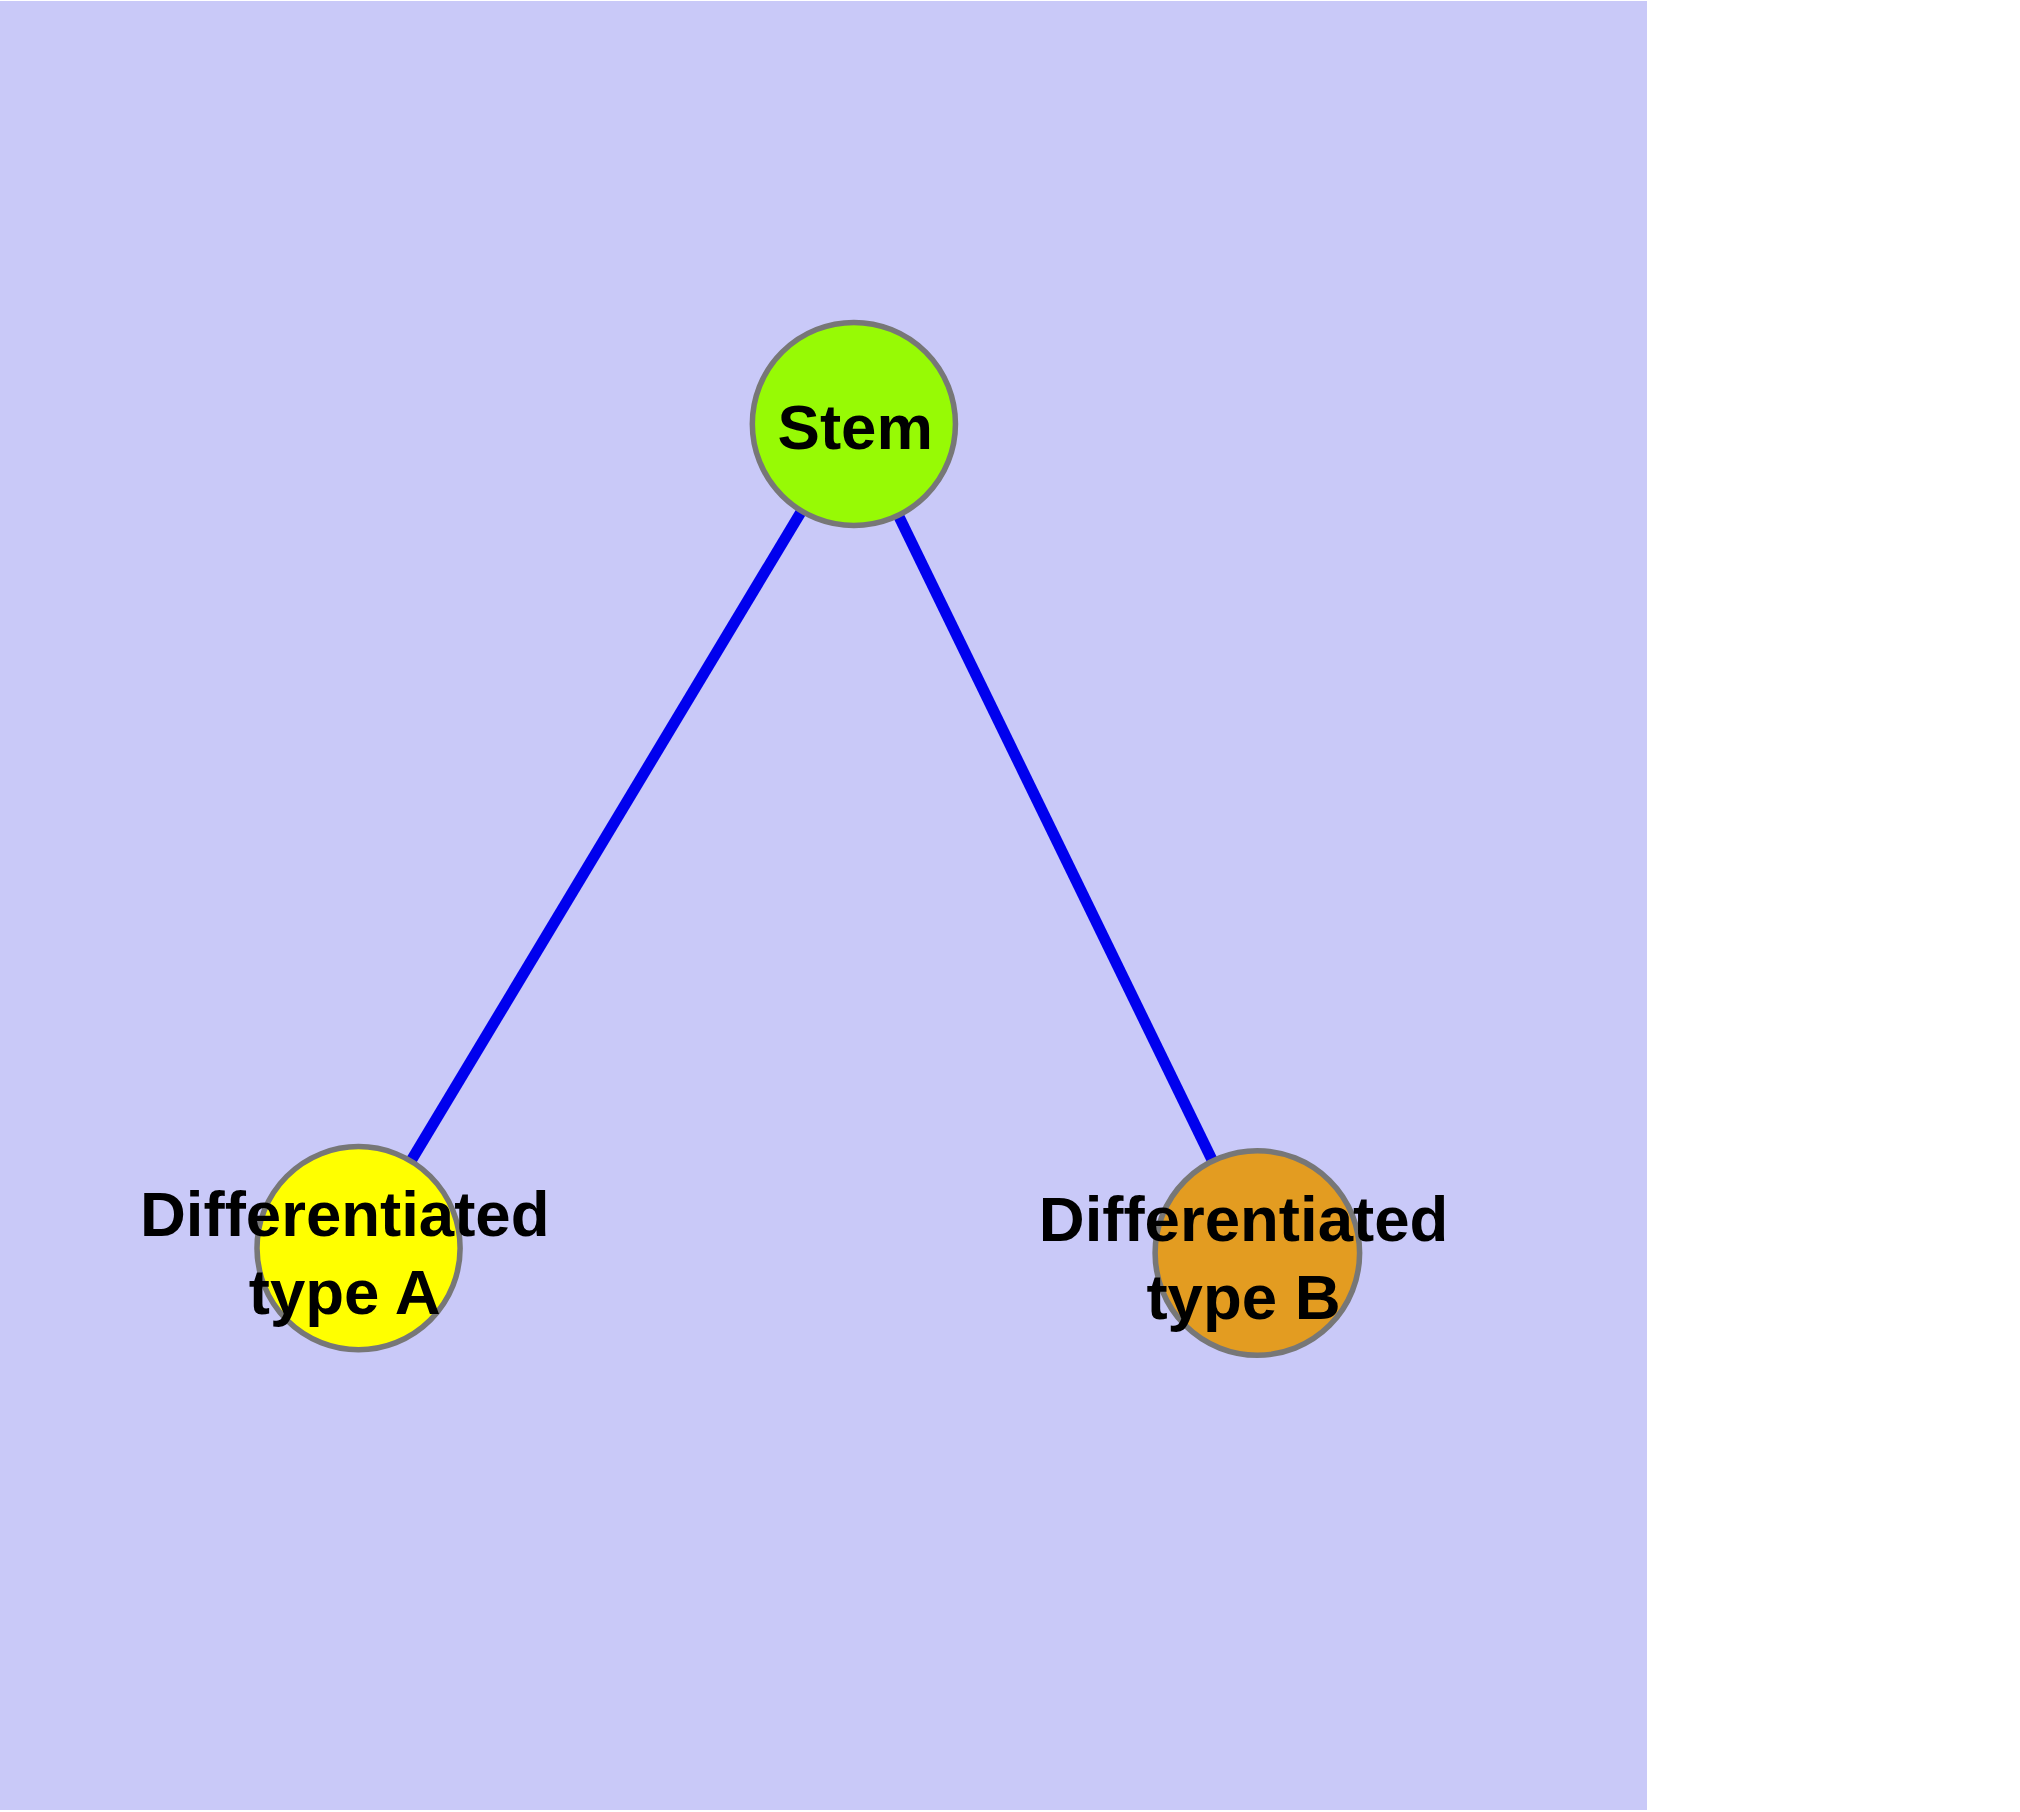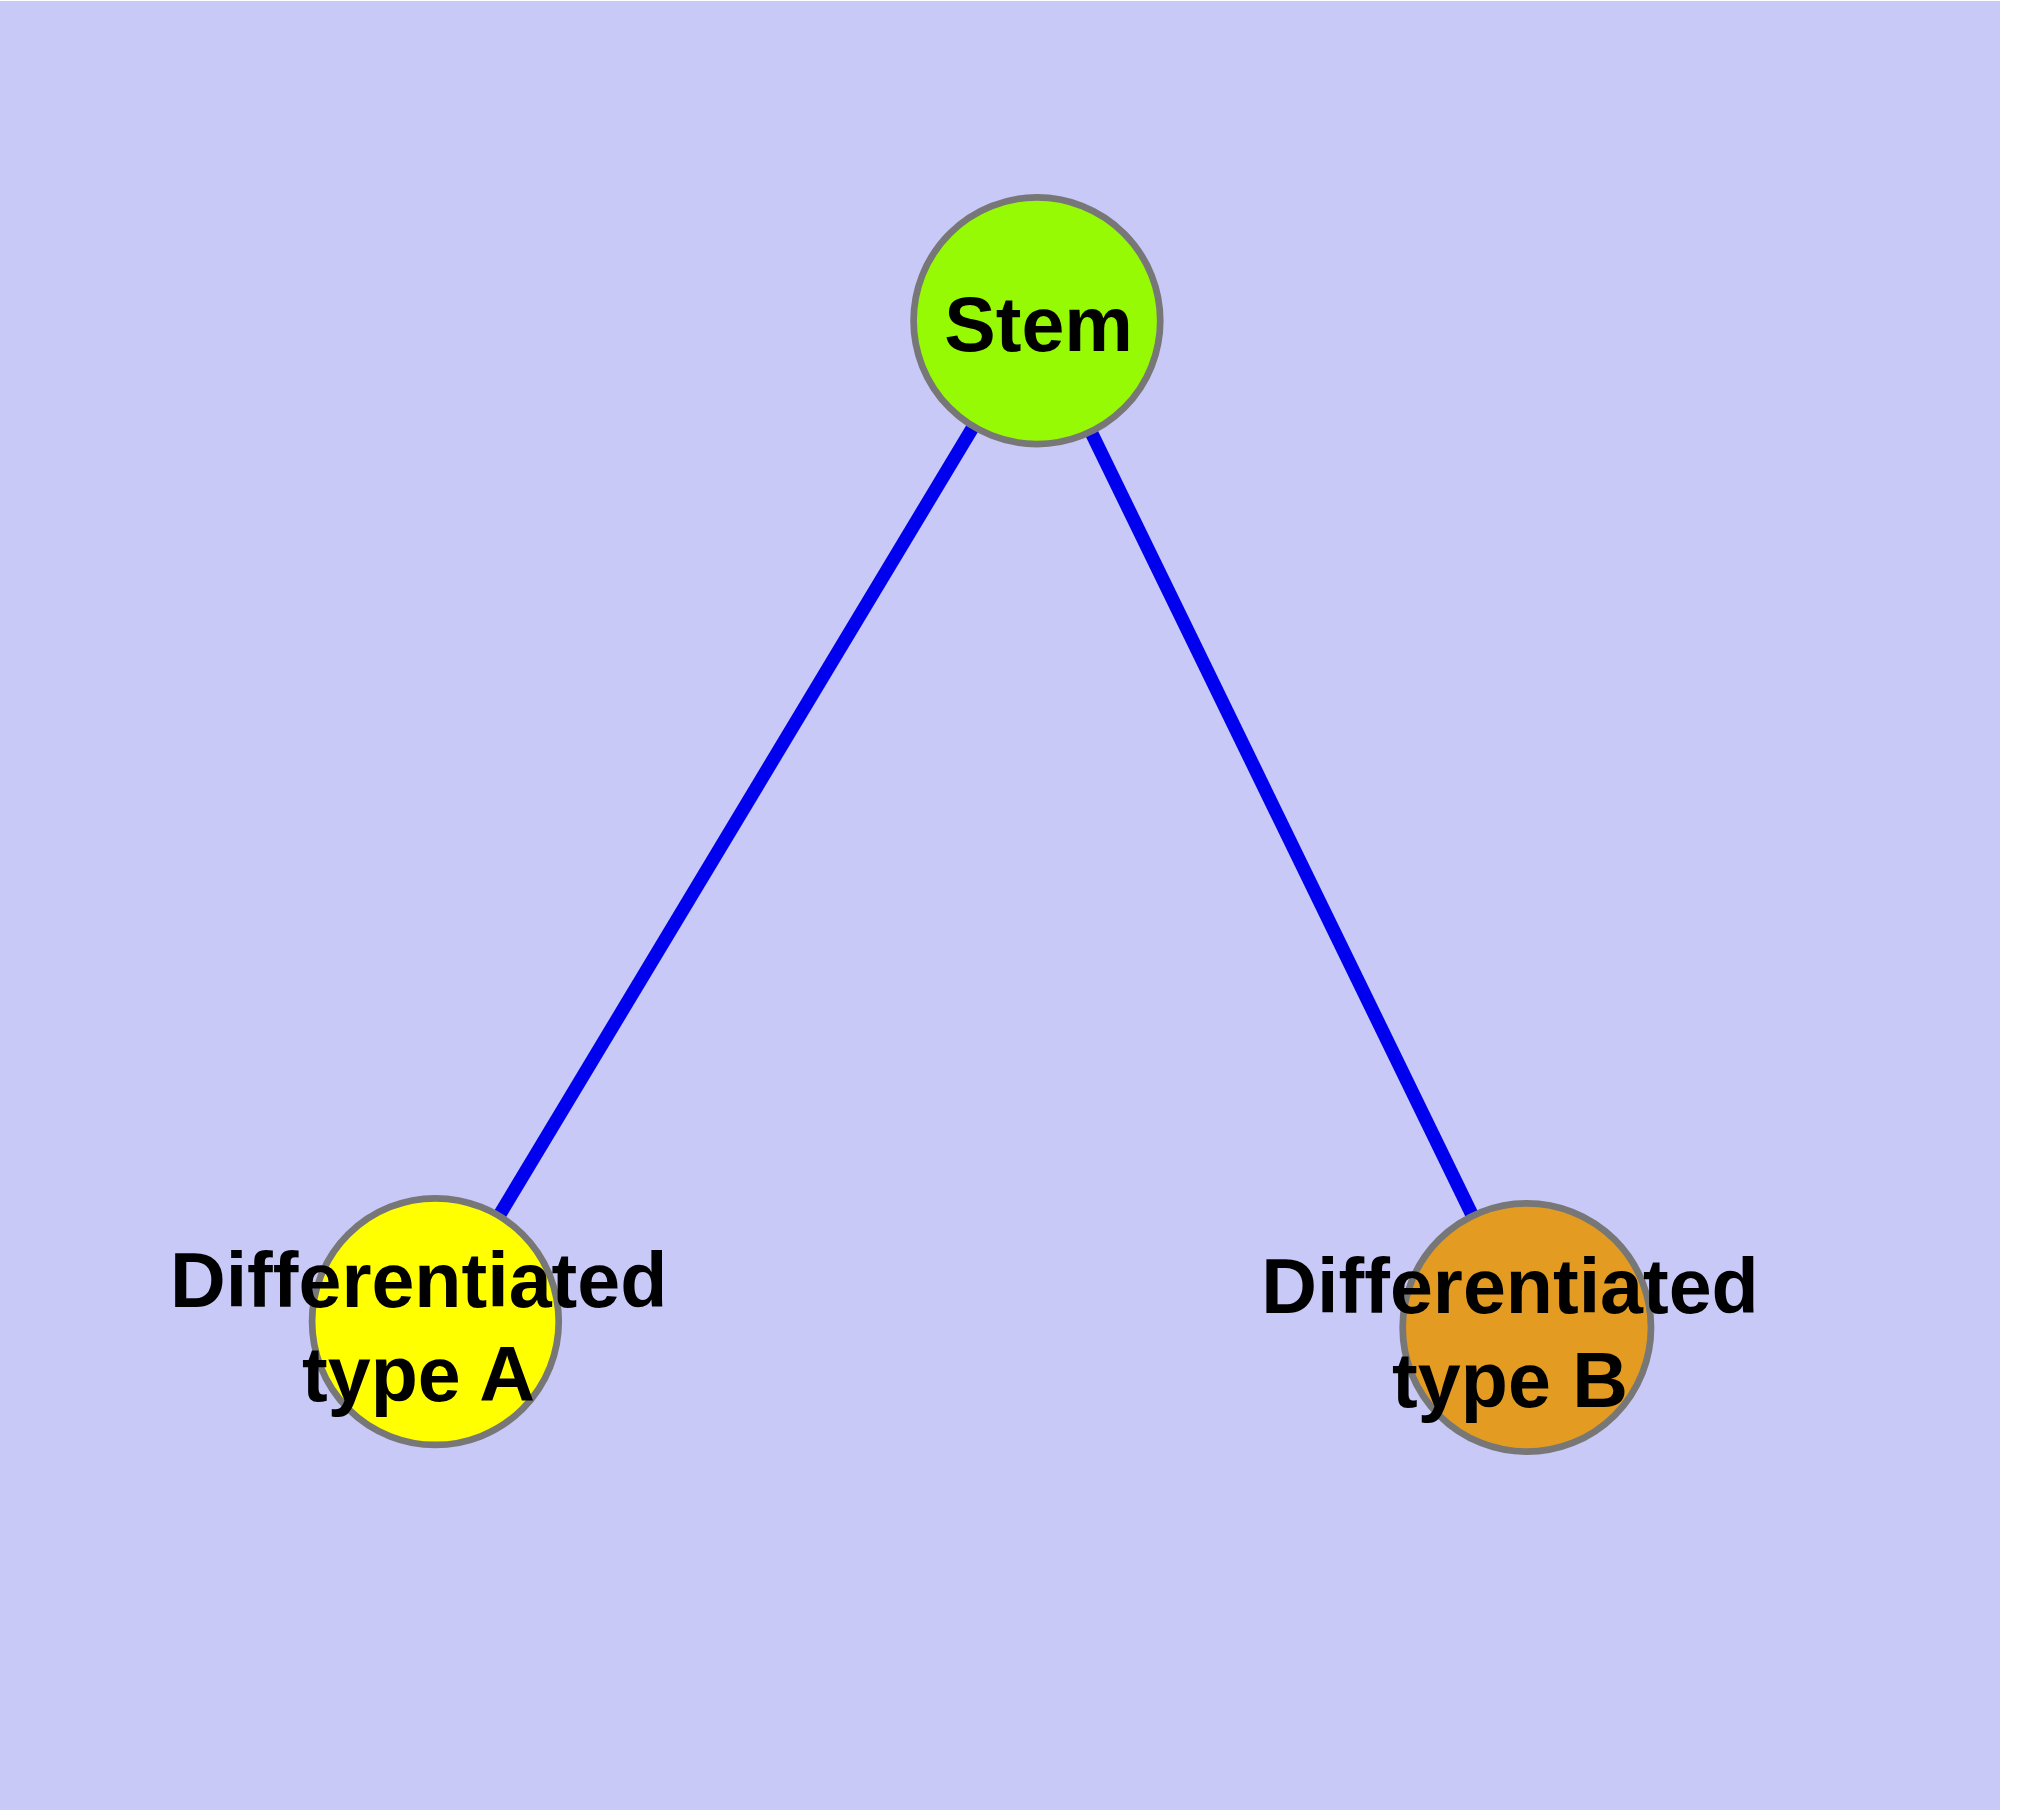--- a/index.html
+++ b/index.html
@@ -2,21 +2,21 @@
 <html style="font-size:13.6px"><head>
 <meta charset="utf-8">
 <style>
   html, body {
     margin: 0;
     padding: 0;
     background: #ffffff;
   }
   .frame {
     position: relative;
-    width: 2000px;
+    width: 1647px;
     height: 1812px;
     box-sizing: border-box;
     border-top: 1.7px solid #ffffff;
     border-bottom: 2.5px solid #ffffff;
     overflow: hidden;
   }
   #diagram-svg {
     display: block;
     width: 100%;
     height: 100%;

